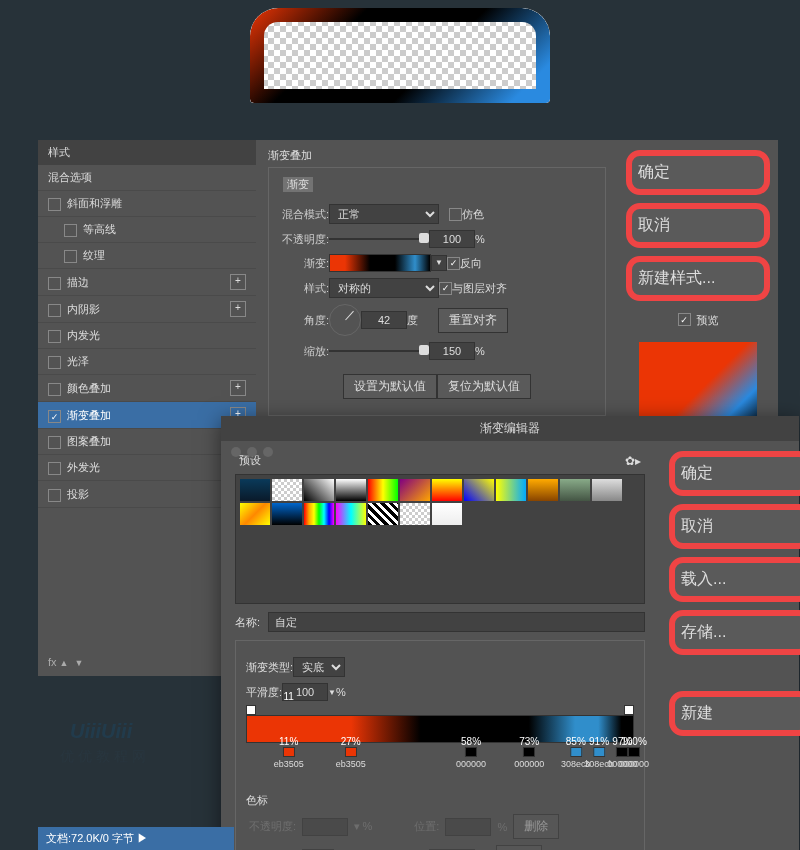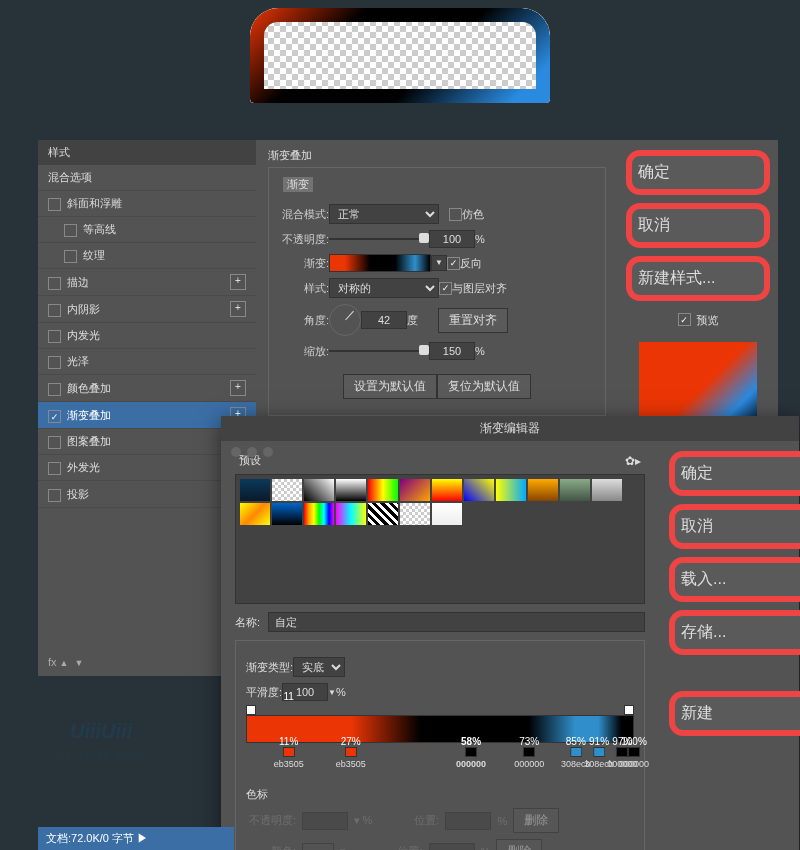--- a/index.html
+++ b/index.html
@@ -62,21 +62,21 @@
 .sw18{background:repeating-conic-gradient(#fff 0 25%,#ccc 0 50%) 0 0/6px 6px}
 .sw19{background:linear-gradient(#fff,#eee)}
 .preset-hdr{display:flex;justify-content:space-between;align-items:center;padding:2px 4px}
 .gear{font-size:12px}
 .d2-body{display:flex}
 .d2-main{flex:1;padding:10px 14px}
 .d2-right{width:120px;padding:10px;display:flex;flex-direction:column;gap:8px}
 .name-row{display:flex;align-items:center;gap:8px;margin:8px 0}
 .name-row input{flex:1;padding:3px 6px}
 .grad-edit{border:1px solid #666;padding:10px;margin-top:4px}
-.grad-main{position:relative;margin:14px 0 4px}
+.grad-main{position:relative;margin:14px 0 10px}
 .grad-strip{height:26px;background:linear-gradient(to right,#eb3505 0%,#eb3505 11%,#eb3505 27%,#000 45%,#000 58%,#000 73%,#308ecb 85%,#308ecb 91%,#000 97%,#000 100%);border:1px solid #333}
 .op-stop{position:absolute;top:-10px;width:8px;height:8px;background:#fff;border:1px solid #333}
 .col-stop{position:absolute;bottom:-26px;font-size:9px;text-align:center;transform:translateX(-50%)}
 .col-stop .box{width:10px;height:8px;border:1px solid #333;margin:0 auto 2px}
 .pct-lbl{position:absolute;top:-24px;font-size:10px;transform:translateX(-50%);color:#fff}
 .edit-row{display:flex;align-items:center;gap:6px;margin:6px 0;color:#888;font-size:11px}
 .edit-row .lbl2{width:50px;text-align:right}
 .dim{opacity:.5}
 .statusbar{position:absolute;left:38px;bottom:0;width:180px;background:#3a6ea5;color:#fff;padding:4px 8px;font-size:11px}
 .watermark{position:absolute;left:70px;top:720px;color:#1a4a6a;font-size:20px;font-weight:bold;font-style:italic;opacity:.4}
@@ -279,21 +279,21 @@
               <div class="col-stop" style="left: 11%;">
                 <div class="pct-lbl" style="position:static;transform:none">11%</div>
                 <div class="box" style="background:#eb3505"></div>
                 <div>eb3505</div>
               </div>
               <div class="col-stop" style="left: 27%;">
                 <div class="pct-lbl" style="position:static;transform:none">27%</div>
                 <div class="box" style="background:#eb3505"></div>
                 <div>eb3505</div>
               </div>
-              <div class="col-stop" style="left: 58%; font-weight: bold;">
+              <div class="col-stop" style="left: 58%;">
                 <div class="pct-lbl" style="position:static;transform:none">58%</div>
                 <div class="box" style="background:#000000"></div>
                 <div>000000</div>
               </div>
               <div class="col-stop" style="left: 73%;">
                 <div class="pct-lbl" style="position:static;transform:none">73%</div>
                 <div class="box" style="background:#000000"></div>
                 <div>000000</div>
               </div>
               <div class="col-stop" style="left: 85%;">

